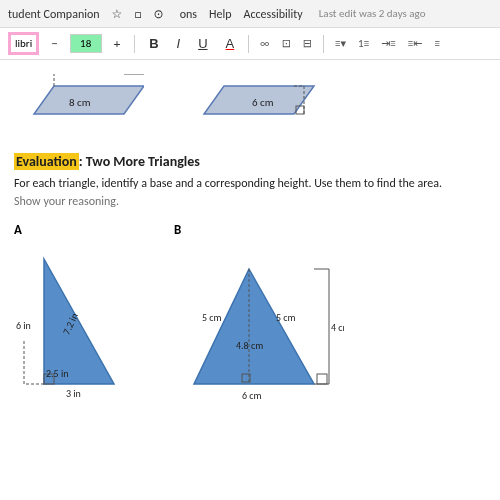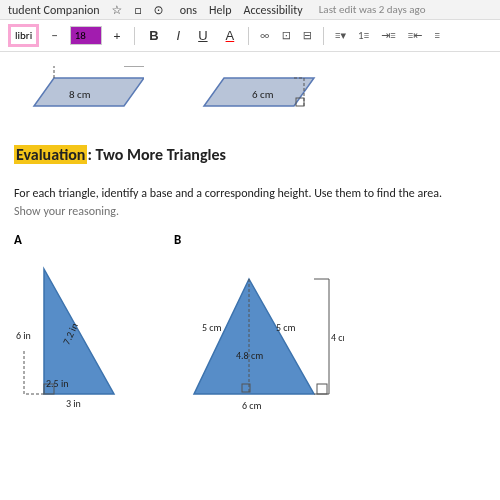--- a/index.html
+++ b/index.html
@@ -9,21 +9,21 @@
       background: #fff;
       width: 500px;
       height: 500px;
       overflow: hidden;
     }
 
     
     #top-bar {
       display: flex;
       align-items: center;
-      height: 20px;
+      height: 28px;
       background: #f3f3f3;
       border-bottom: 1px solid #ddd;
       padding: 0 8px;
       font-size: 12px;
       color: #333;
       gap: 12px;
     }
     #top-bar span { cursor: pointer; }
     .last-edit { color: #888; font-size: 11px; margin-left: 4px; }
 
@@ -42,22 +42,22 @@
       border: 3px solid #f9a8d4;
       padding: 2px 4px;
       font-size: 11px;
       background: #fff;
     }
     .font-size {
       border: 1px solid #ccc;
       padding: 2px 4px;
       width: 32px;
       font-size: 11px;
-      background: #a21caf;
-      text-align: left;
+      background: #86efac;
+      text-align: center;
     }
     .tb-btn {
       border: 1px solid transparent;
       background: none;
       padding: 2px 5px;
       cursor: pointer;
       font-size: 13px;
       color: #333;
       border-radius: 2px;
     }
@@ -83,22 +83,22 @@
       padding: 4px 0 8px 0;
     }
 
     .shape-container {
       position: relative;
       display: inline-block;
     }
 
     
     #evaluation-title {
-      font-size: 16px;
-      margin-bottom: 20px;
+      font-size: 14px;
+      margin-bottom: 4px;
       color: #222;
     }
     .eval-highlight {
       background: #f5c518;
       font-weight: bold;
       padding: 0 2px;
     }
     .eval-bold {
       font-weight: bold;
     }

